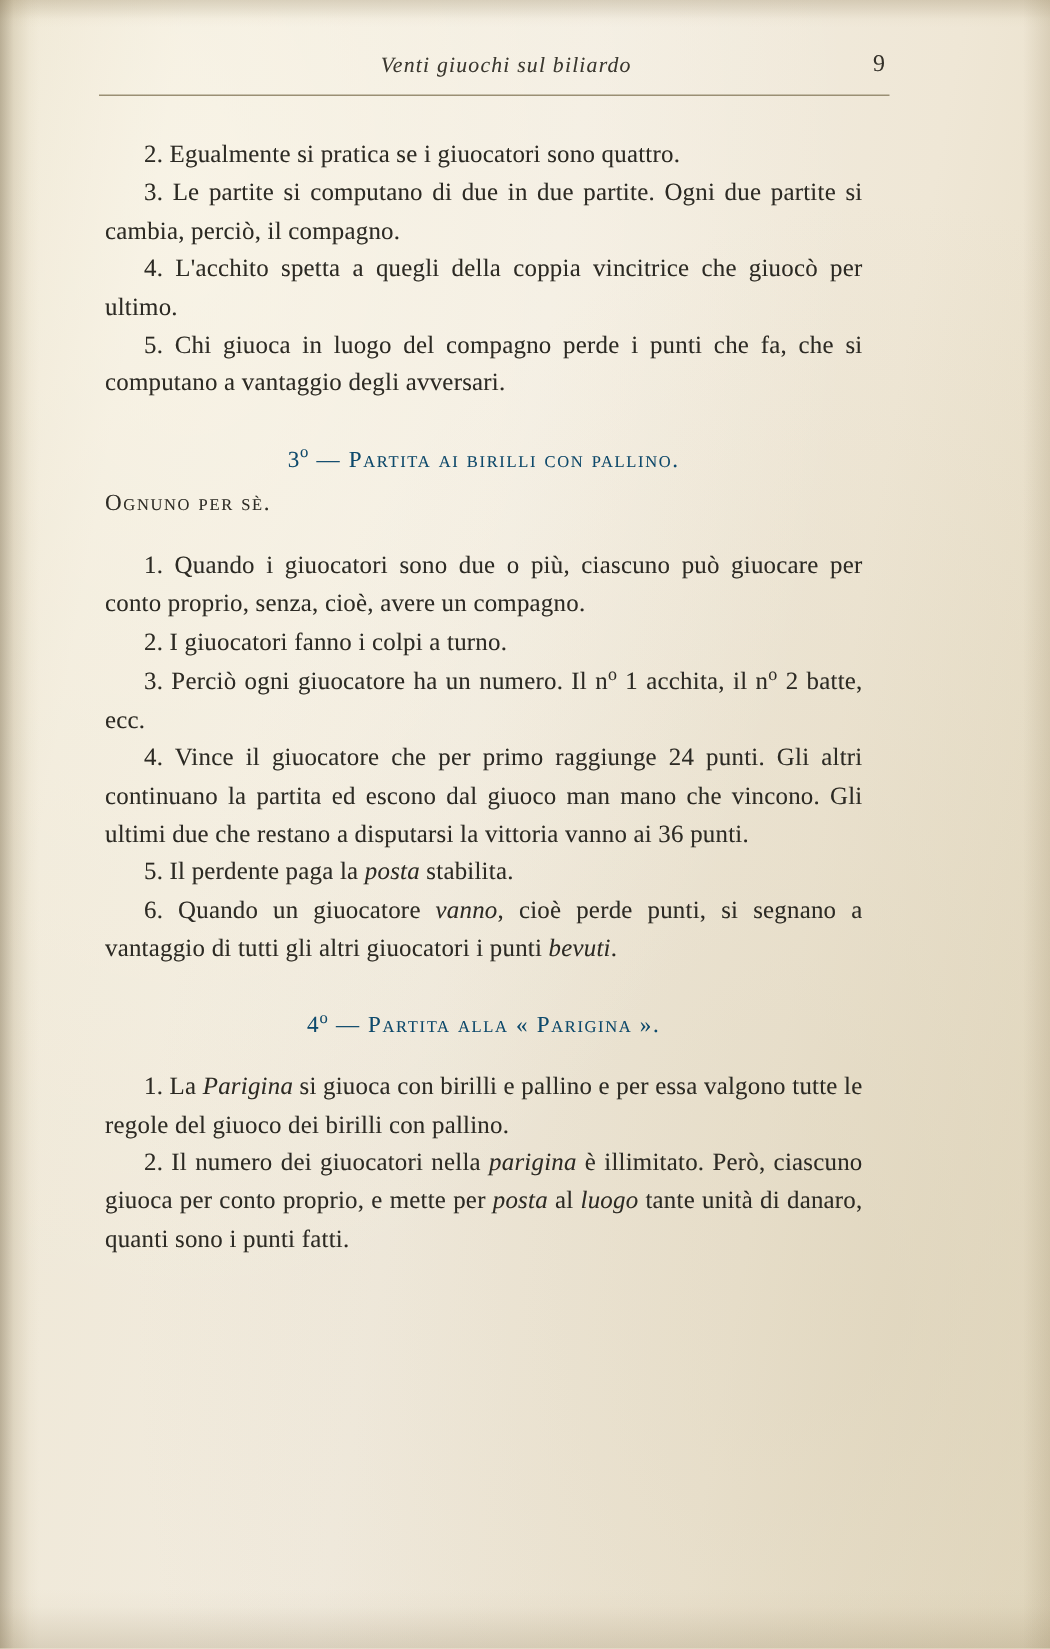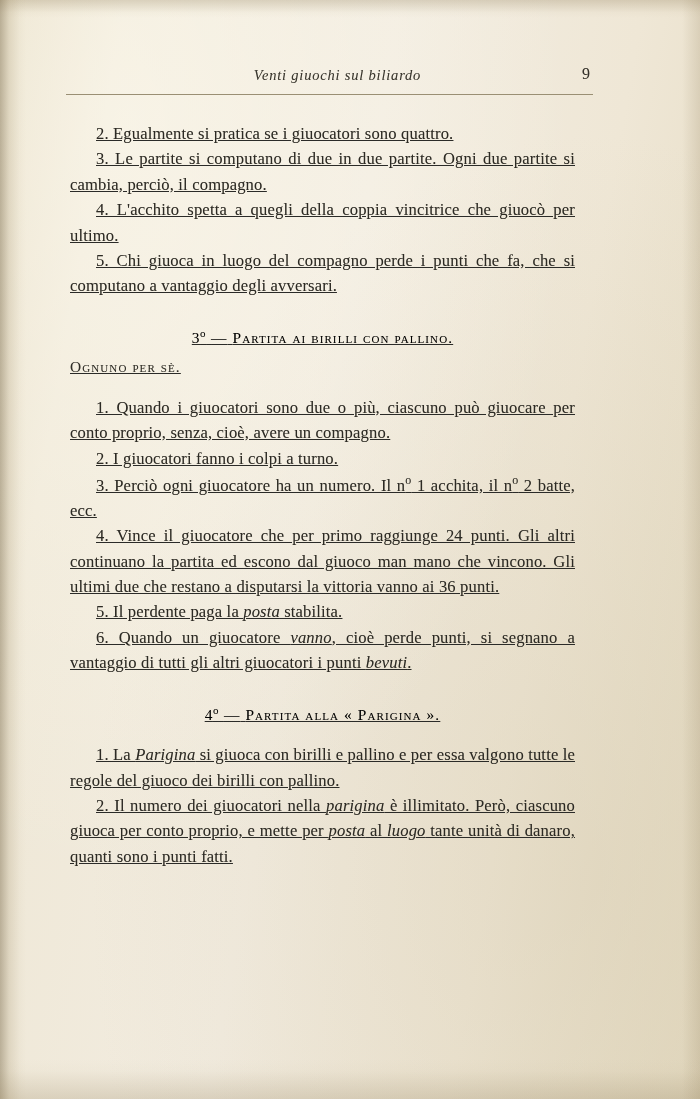--- a/index.html
+++ b/index.html
@@ -45,23 +45,22 @@
   .edge-right {
     position: absolute;
     right: 0; top: 0; bottom: 0;
     width: 18px;
     background: linear-gradient(270deg, rgba(150,132,96,0.22) 0%, rgba(255,255,255,0) 100%);
   }
 
   .content {
     position: absolute;
     left: 70px;
-    top: 67px;
+    top: 36px;
     width: 505px;
-    text-decoration: underline;
   }
 
   
   .runhead {
     position: relative;
     height: 30px;
   }
   .runhead-title {
     position: absolute;
     left: 0;
@@ -101,21 +100,21 @@
     margin: 0;
     text-indent: 26px;
   }
 
   .section-head {
     margin: 26px 0 0 0;
     text-align: center;
     font-variant: small-caps;
     font-size: 15.4px;
     letter-spacing: 1.1px;
-    color: #000000;
+    color: #0c4a6e;
   }
   .section-head .num {
     font-variant: normal;
     letter-spacing: 0.5px;
   }
   .section-sub {
     margin: 6px 0 0 0;
     text-align: left;
     font-variant: small-caps;
     font-size: 15.4px;

